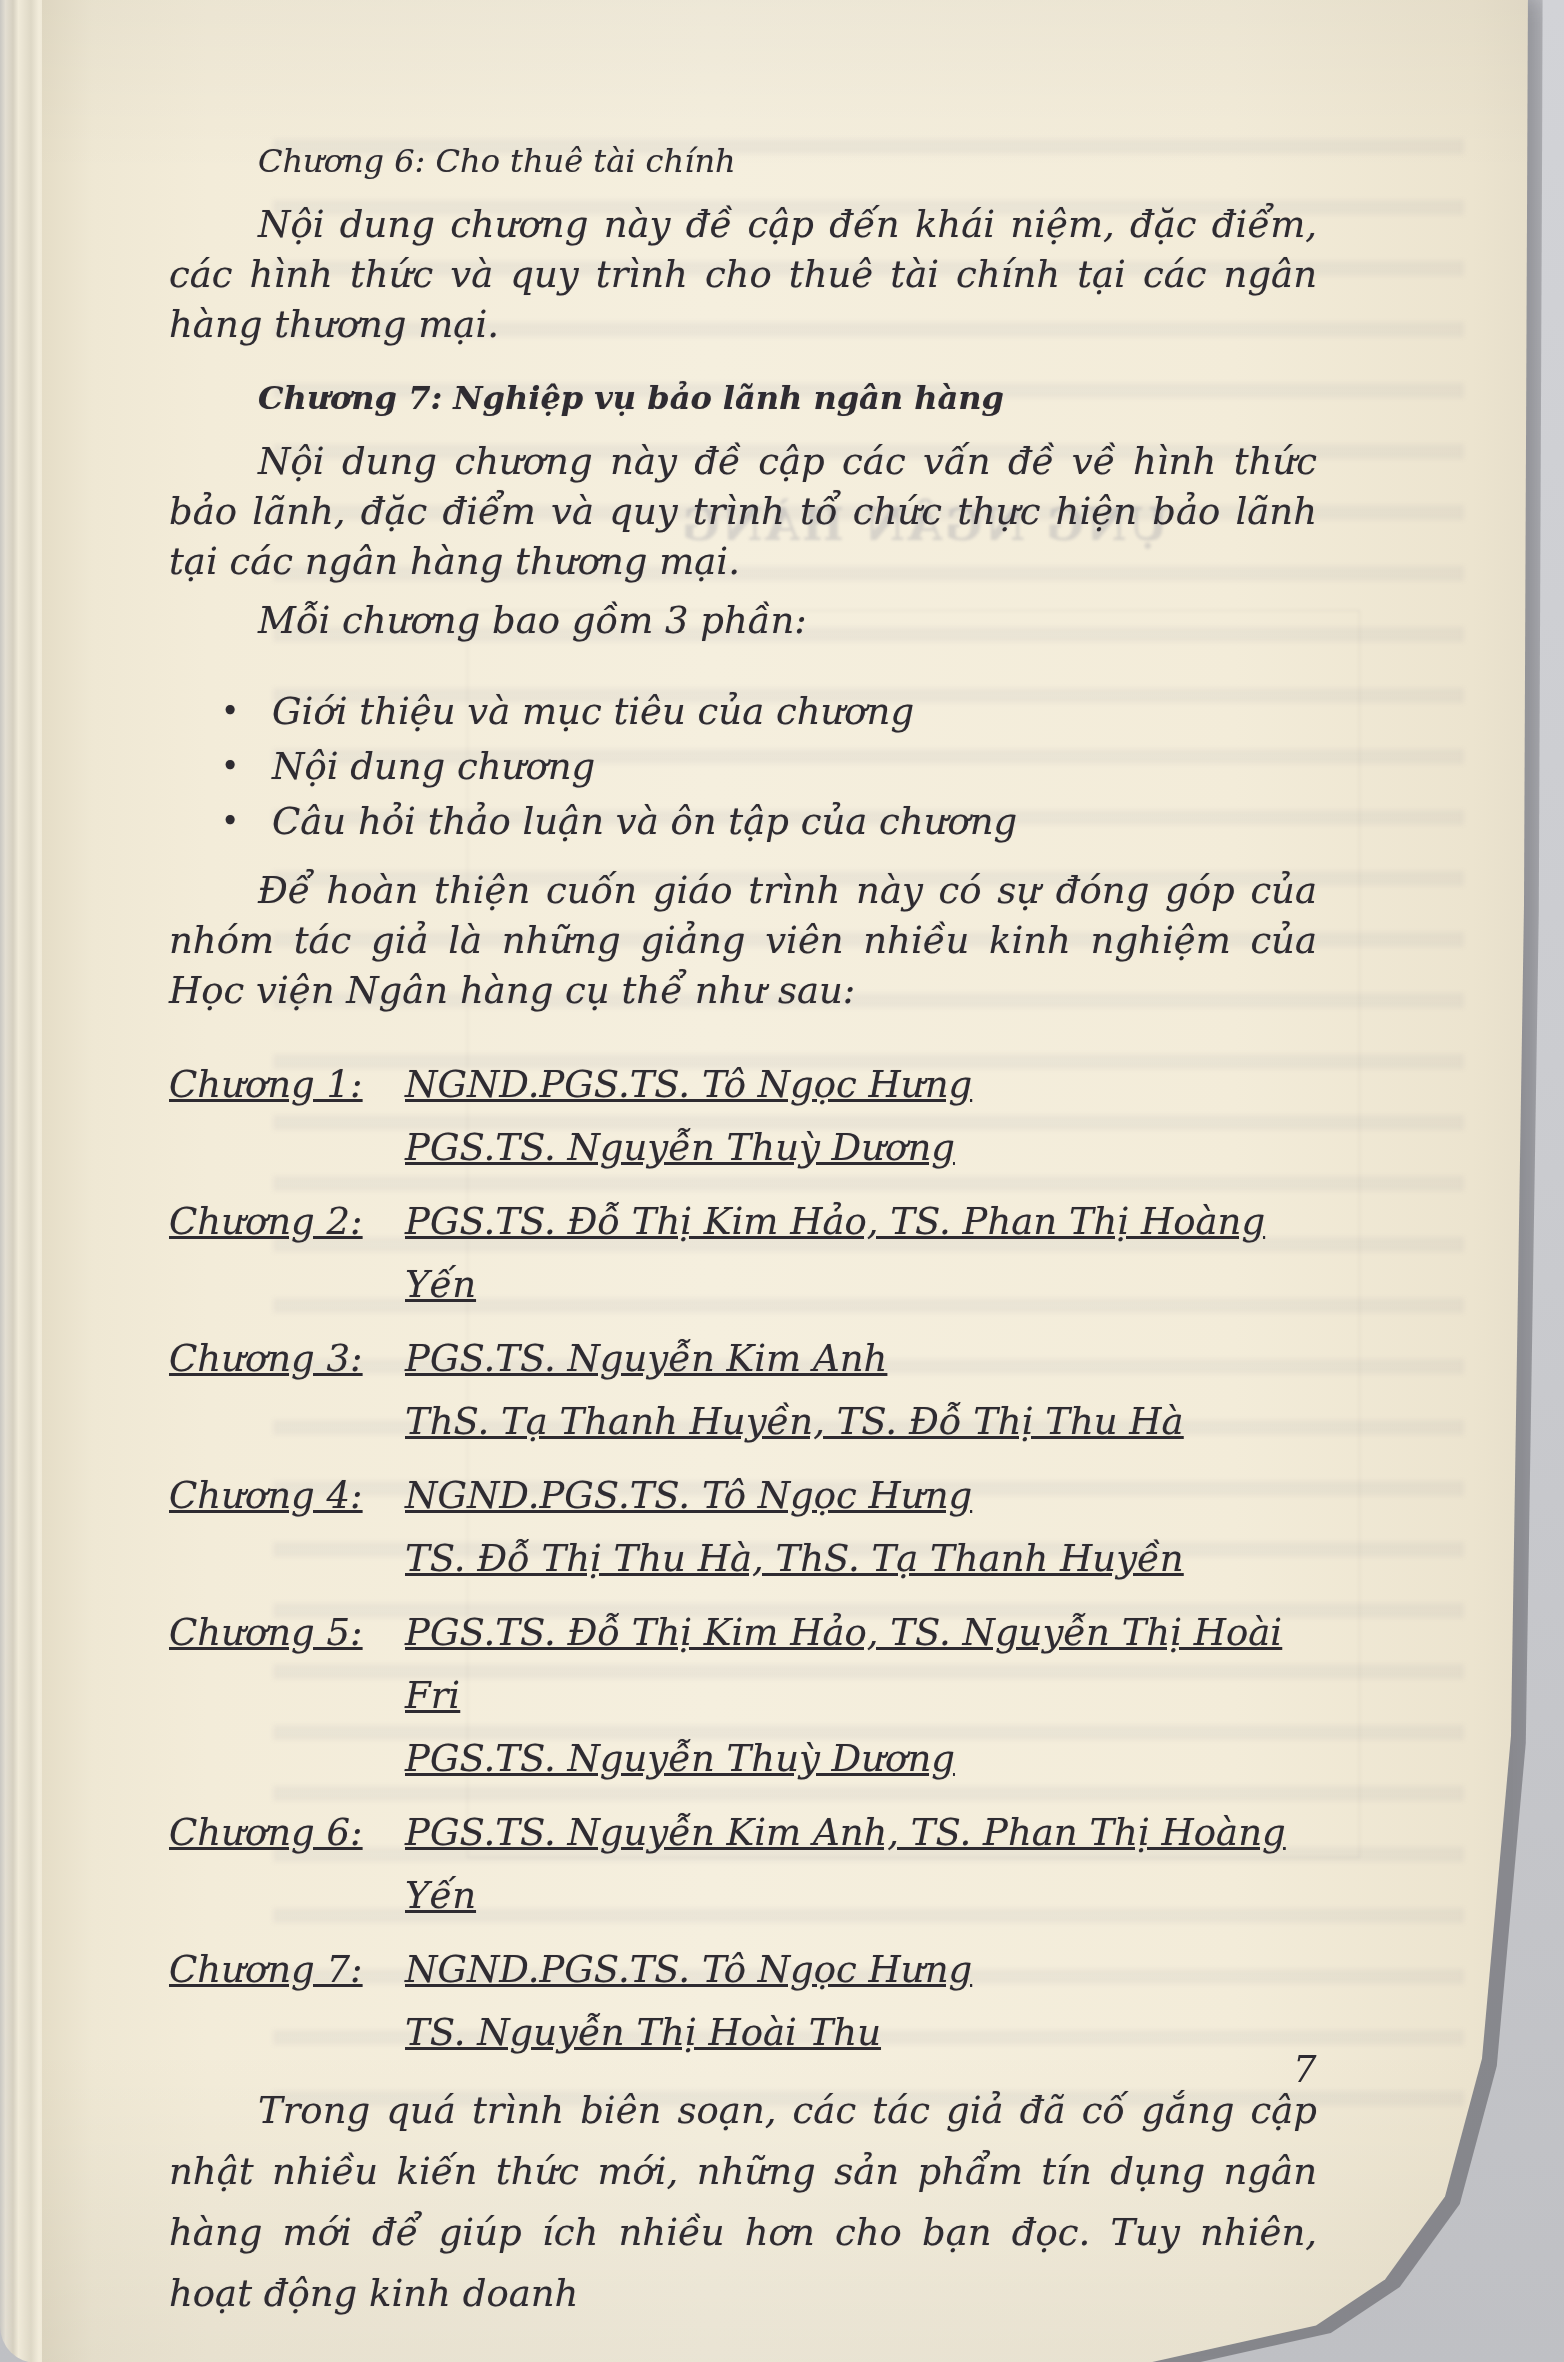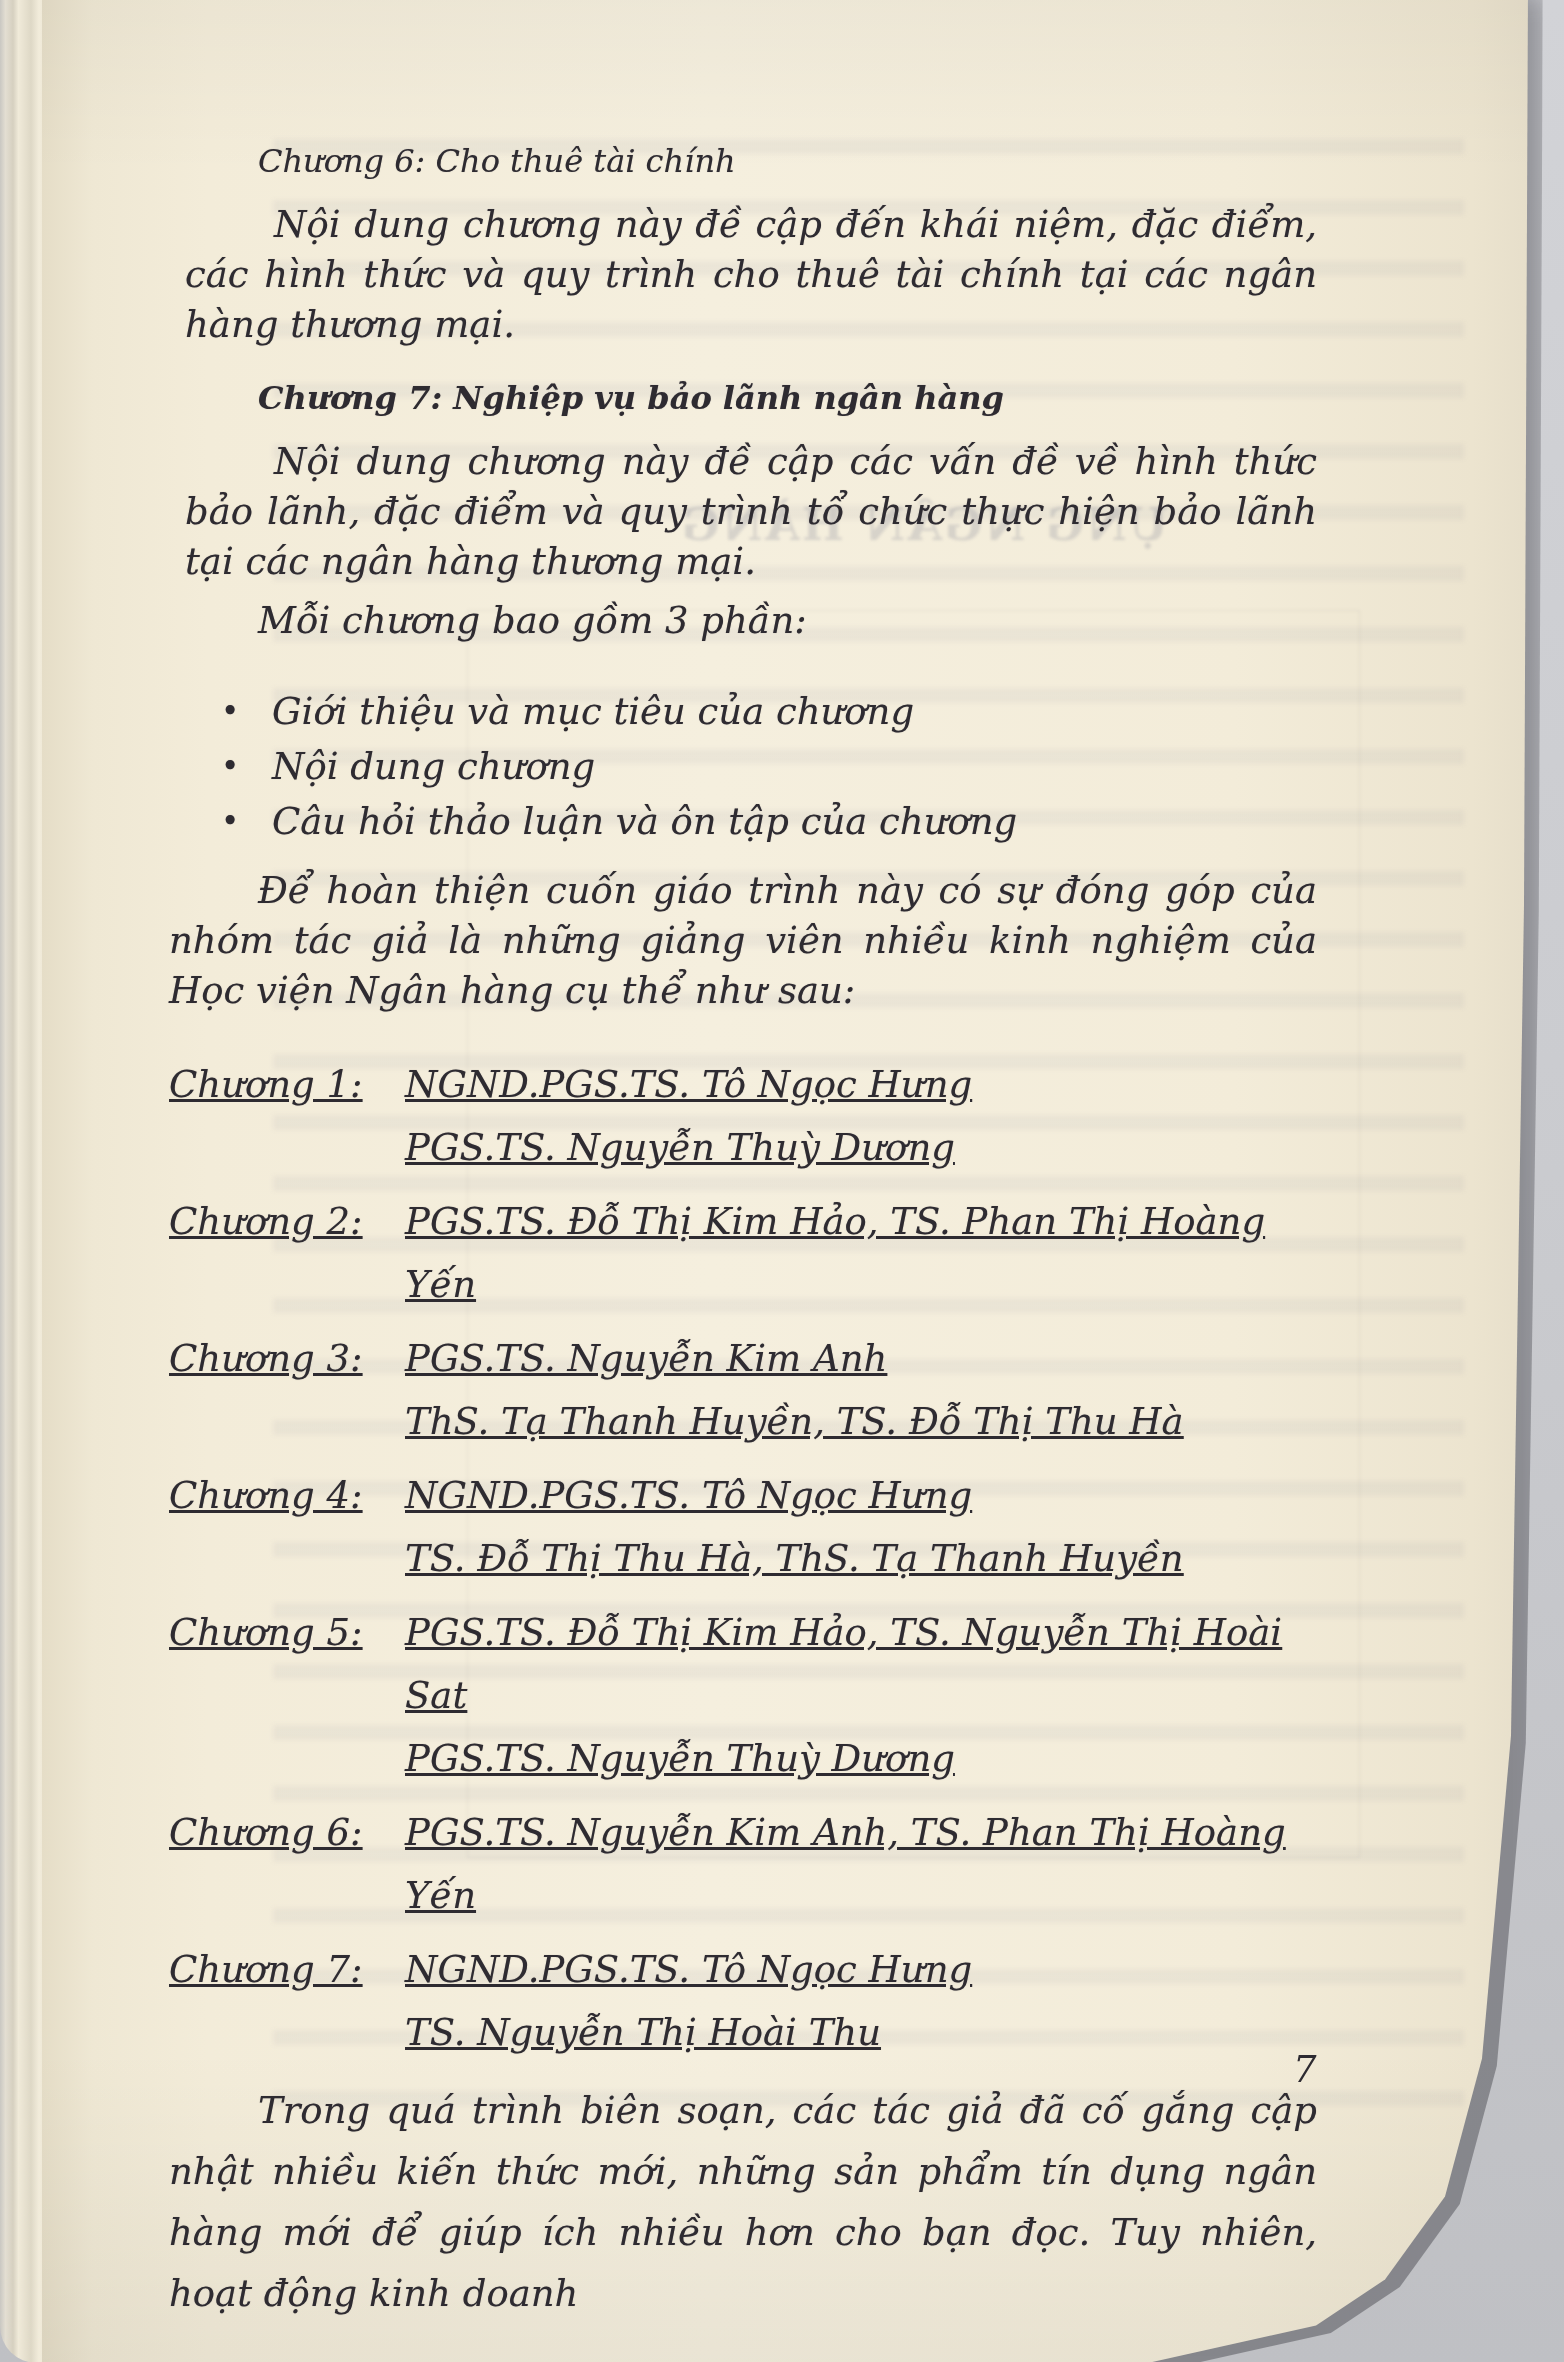--- a/index.html
+++ b/index.html
@@ -100,21 +100,21 @@
   .chap-heading {
     font-size: 32px;
     line-height: 52px;
     text-indent: 89px;
     margin: 0;
   }
   .para {
     line-height: 50px;
     text-align: justify;
     text-indent: 89px;
-    margin: 13px 0 0 16px;
+    margin: 13px 0 0 0;
   }
   .heading-gap { margin-top: 22px; font-weight: bold; }
   .parts-intro {
     line-height: 52px;
     text-indent: 89px;
     margin-top: 8px;
   }
   .parts-list { margin: 14.8px 0 0 0; padding: 0; list-style: none; }
   .part-item {
     line-height: 55px;
@@ -232,21 +232,21 @@
           <div class="credit-label">Chương 4:</div>
           <div class="credit-names">
             <div>NGND.PGS.TS. Tô Ngọc Hưng</div>
             <div>TS. Đỗ Thị Thu Hà, ThS. Tạ Thanh Huyền</div>
           </div>
         </div>
 
         <div class="credit-row">
           <div class="credit-label">Chương 5:</div>
           <div class="credit-names">
-            <div>PGS.TS. Đỗ Thị Kim Hảo, TS. Nguyễn Thị Hoài Sat</div>
+            <div>PGS.TS. Đỗ Thị Kim Hảo, TS. Nguyễn Thị Hoài Fri</div>
             <div>PGS.TS. Nguyễn Thuỳ Dương</div>
           </div>
         </div>
 
         <div class="credit-row">
           <div class="credit-label">Chương 6:</div>
           <div class="credit-names">
             <div>PGS.TS. Nguyễn Kim Anh, TS. Phan Thị Hoàng Yến</div>
           </div>
         </div>

